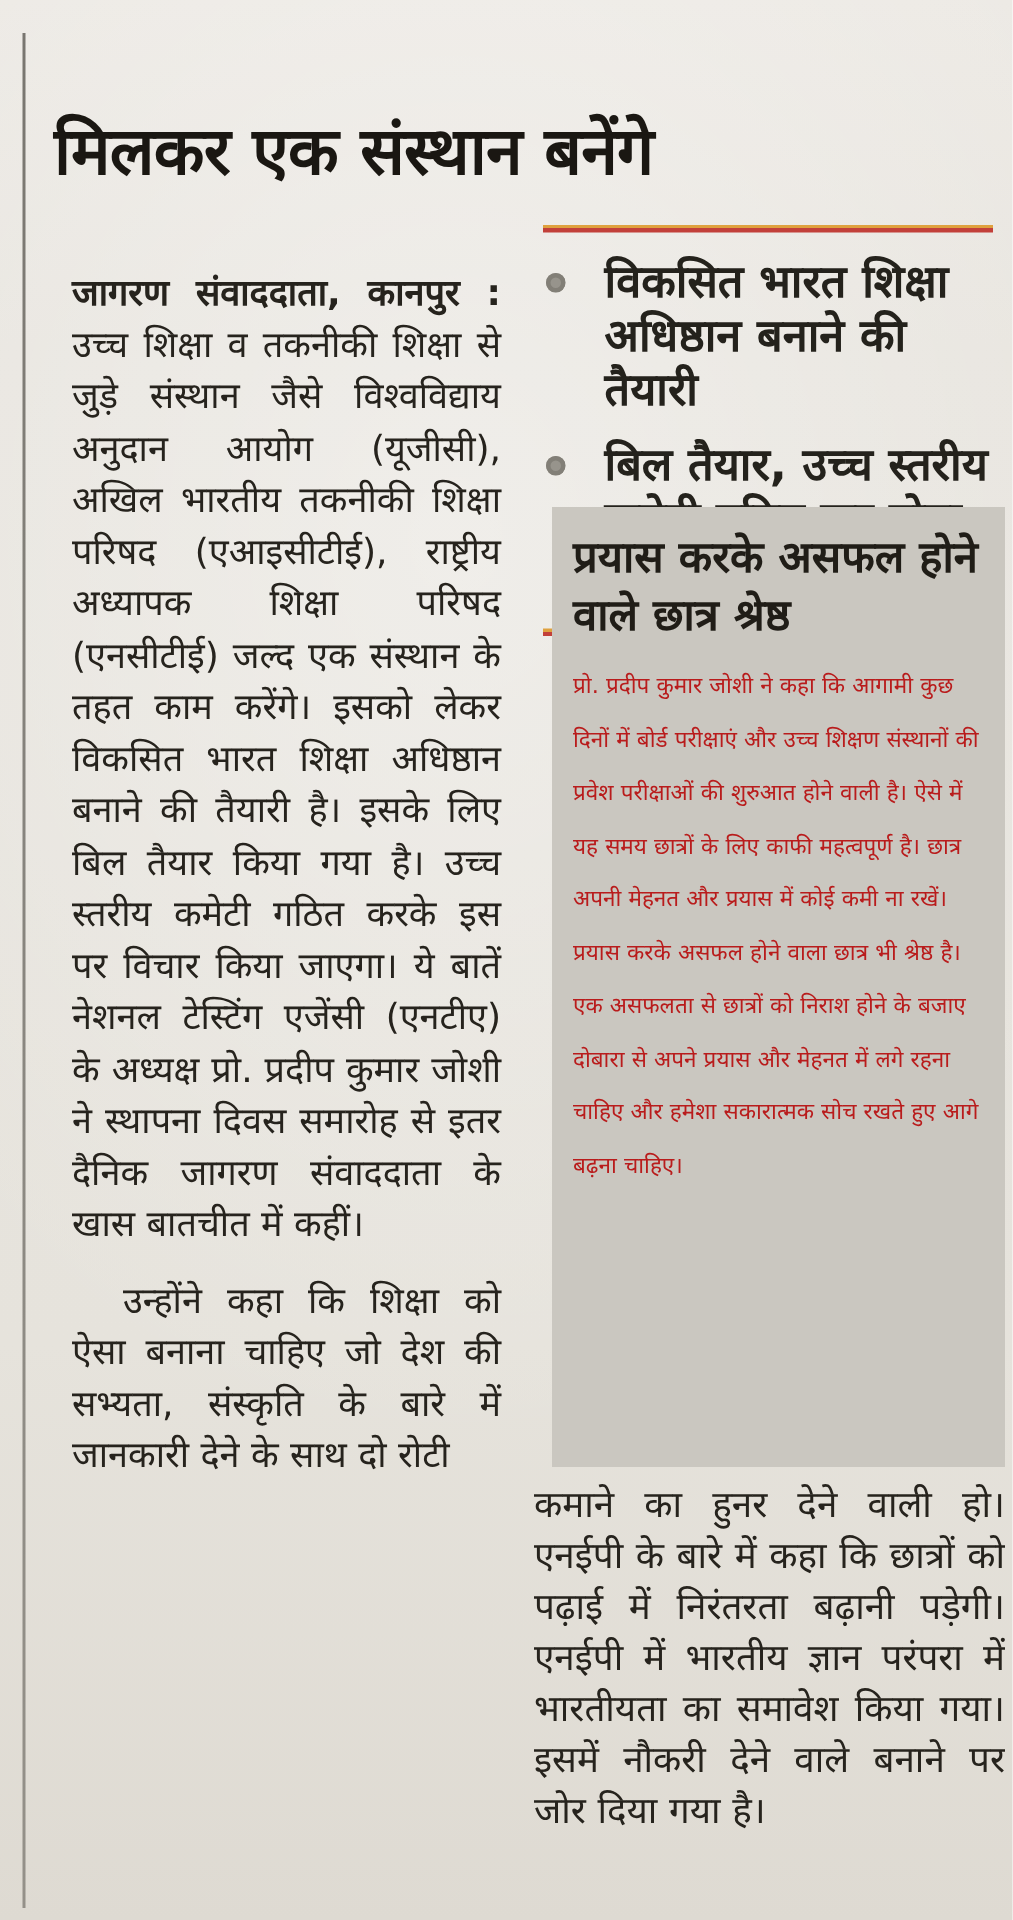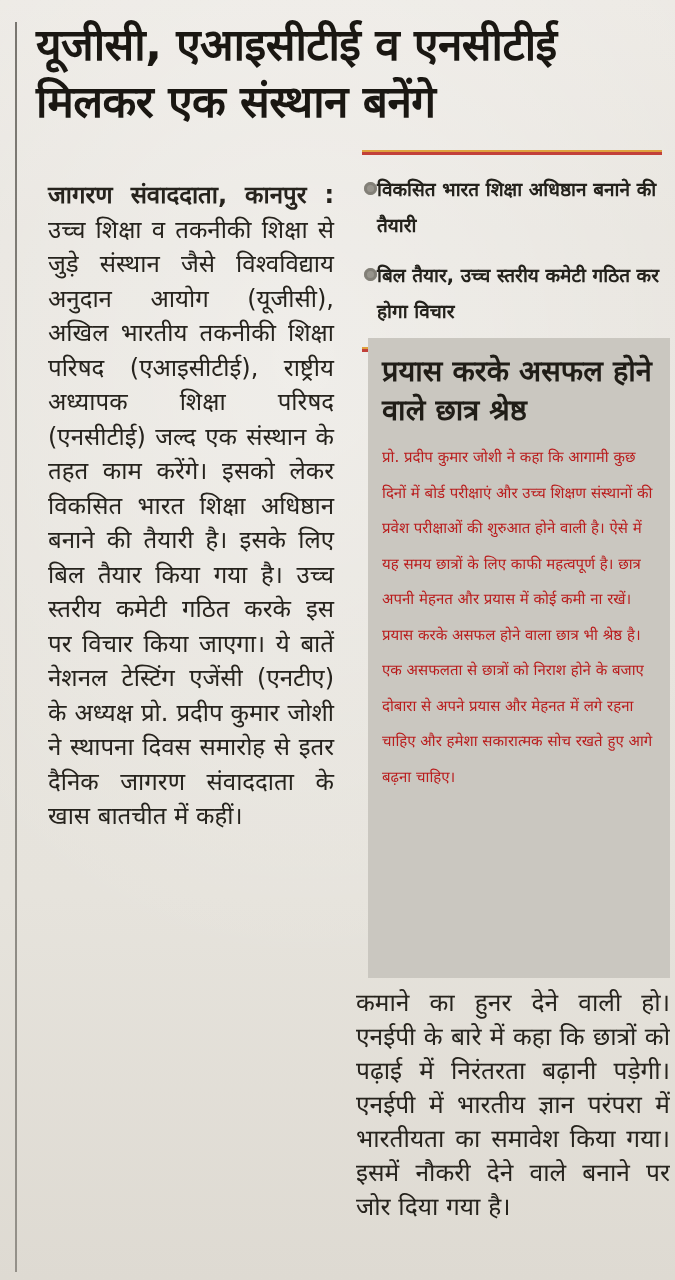--- a/index.html
+++ b/index.html
@@ -39,22 +39,22 @@
   .col-left p{margin:16px;}
   .col-left p.indent{text-indent:34px;}
   .dateline{font-weight:700;}
   .right-top{position:absolute;left:362px;top:150px;width:300px;}
   .double-rule{
     height:5px;width:100%;
     background:linear-gradient(to bottom, var(--rule-orange) 0 2px, var(--rule-red) 2px 5px);
   }
   .bullets{padding:16px 0 14px 2px;}
   .bullet-item{
-    display:flex;gap:0;align-items:flex-start;
-    font-size:19px;font-weight:700;line-height:36px;color:#24221c;
+    display:flex;gap:26px;align-items:flex-start;
+    font-size:30px;font-weight:700;line-height:36px;color:#24221c;
     margin-bottom:14px;
   }
   .bullet-item:last-child{margin-bottom:4px;}
   .bullet-dot{
     flex:none;width:13px;height:13px;border-radius:50%;
     background:#97948c;box-shadow:inset 0 0 0 3px #827f77;
     margin-top:11px;
   }
   .gray-box{
     position:absolute;left:368px;top:338px;width:302px;height:640px;
@@ -75,26 +75,27 @@
   }
 </style>
 </head>
 <body>
 
 <div class="clipping">
 
   <div class="vrule"></div>
 
   <h1 class="headline">
-    <span>यूजीसी, एआइसीटीई व एनसीटीई</span><br>
+    <br>
     <span>मिलकर एक संस्थान बनेंगे</span>
   </h1>
 
   <div class="col-left">
     <p><span class="dateline">जागरण संवाददाता, कानपुर :</span><span> उच्च शिक्षा व तकनीकी शिक्षा से जुड़े संस्थान जैसे विश्वविद्याय अनुदान आयोग (यूजीसी), अखिल भारतीय तकनीकी शिक्षा परिषद (एआइसीटीई), राष्ट्रीय अध्यापक शिक्षा परिषद (एनसीटीई) जल्द एक संस्थान के तहत काम करेंगे। इसको लेकर विकसित भारत शिक्षा अधिष्ठान बनाने की तैयारी है। इसके लिए बिल तैयार किया गया है। उच्च स्तरीय कमेटी गठित करके इस पर विचार किया जाएगा। ये बातें नेशनल टेस्टिंग एजेंसी (एनटीए) के अध्यक्ष प्रो. प्रदीप कुमार जोशी ने स्थापना दिवस समारोह से इतर दैनिक जागरण संवाददाता के खास बातचीत में कहीं।</span></p>
+    <p class="indent">उन्होंने कहा कि शिक्षा को ऐसा बनाना चाहिए जो देश की सभ्यता, संस्कृति के बारे में जानकारी देने के साथ दो रोटी</p>
   </div>
 
   <div class="right-top">
     <div class="double-rule"></div>
     <div class="bullets">
       <div class="bullet-item">
         <span class="bullet-dot"></span>
         <span>विकसित भारत शिक्षा अधिष्ठान बनाने की तैयारी</span>
       </div>
       <div class="bullet-item">

